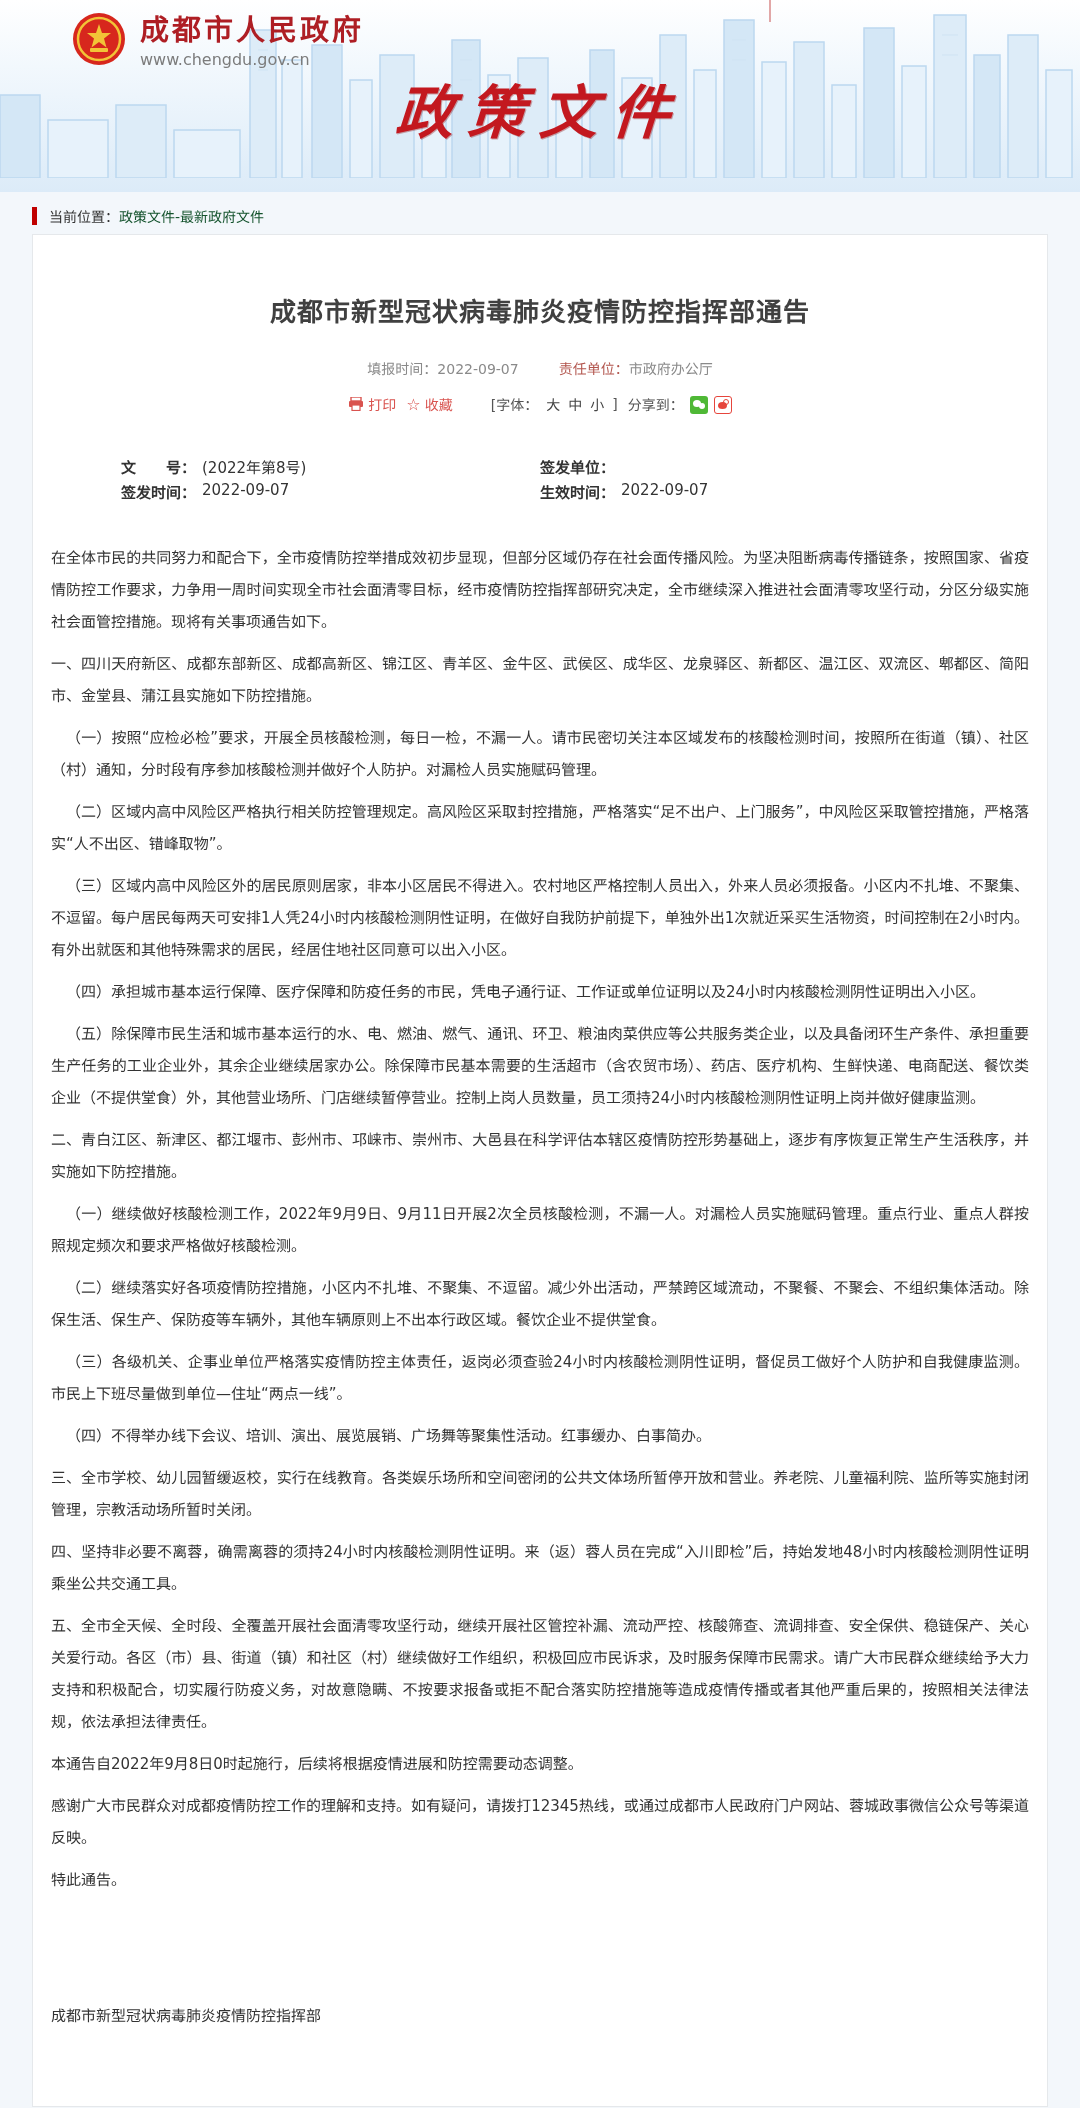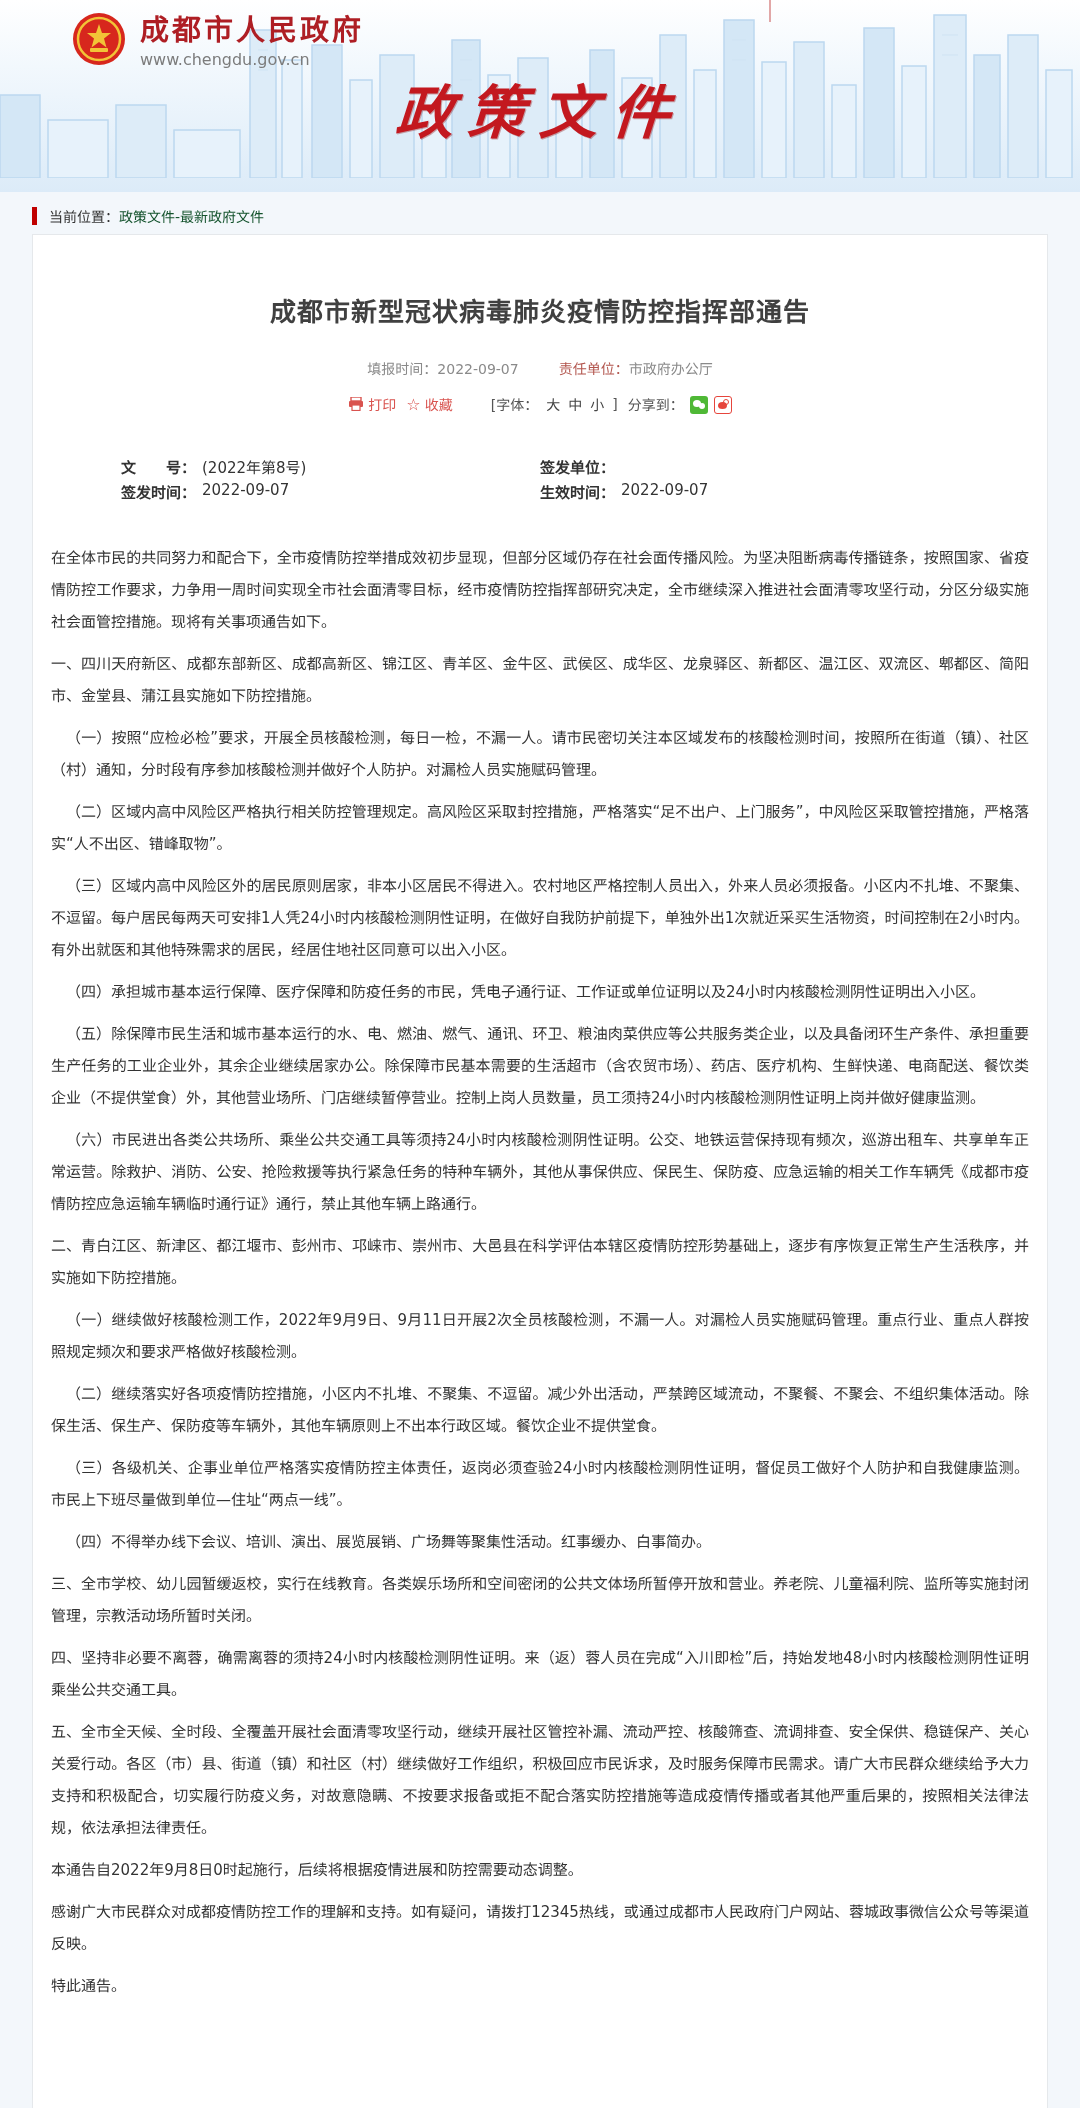--- a/index.html
+++ b/index.html
@@ -233,21 +233,20 @@
       <p class="indent">（一）按照“应检必检”要求，开展全员核酸检测，每日一检，不漏一人。请市民密切关注本区域发布的核酸检测时间，按照所在街道（镇）、社区（村）通知，分时段有序参加核酸检测并做好个人防护。对漏检人员实施赋码管理。</p>
 
       <p class="indent">（二）区域内高中风险区严格执行相关防控管理规定。高风险区采取封控措施，严格落实“足不出户、上门服务”，中风险区采取管控措施，严格落实“人不出区、错峰取物”。</p>
 
       <p class="indent">（三）区域内高中风险区外的居民原则居家，非本小区居民不得进入。农村地区严格控制人员出入，外来人员必须报备。小区内不扎堆、不聚集、不逗留。每户居民每两天可安排1人凭24小时内核酸检测阴性证明，在做好自我防护前提下，单独外出1次就近采买生活物资，时间控制在2小时内。有外出就医和其他特殊需求的居民，经居住地社区同意可以出入小区。</p>
 
       <p class="indent">（四）承担城市基本运行保障、医疗保障和防疫任务的市民，凭电子通行证、工作证或单位证明以及24小时内核酸检测阴性证明出入小区。</p>
 
       <p class="indent">（五）除保障市民生活和城市基本运行的水、电、燃油、燃气、通讯、环卫、粮油肉菜供应等公共服务类企业，以及具备闭环生产条件、承担重要生产任务的工业企业外，其余企业继续居家办公。除保障市民基本需要的生活超市（含农贸市场）、药店、医疗机构、生鲜快递、电商配送、餐饮类企业（不提供堂食）外，其他营业场所、门店继续暂停营业。控制上岗人员数量，员工须持24小时内核酸检测阴性证明上岗并做好健康监测。</p>
 
-      <p class="indent">（六）市民进出各类公共场所、乘坐公共交通工具等须持24小时内核酸检测阴性证明。公交、地铁运营保持现有频次，巡游出租车、共享单车正常运营。除救护、消防、公安、抢险救援等执行紧急任务的特种车辆外，其他从事保供应、保民生、保防疫、应急运输的相关工作车辆凭《成都市疫情防控应急运输车辆临时通行证》通行，禁止其他车辆上路通行。</p>
 
       <p>二、青白江区、新津区、都江堰市、彭州市、邛崃市、崇州市、大邑县在科学评估本辖区疫情防控形势基础上，逐步有序恢复正常生产生活秩序，并实施如下防控措施。</p>
 
       <p class="indent">（一）继续做好核酸检测工作，2022年9月9日、9月11日开展2次全员核酸检测，不漏一人。对漏检人员实施赋码管理。重点行业、重点人群按照规定频次和要求严格做好核酸检测。</p>
 
       <p class="indent">（二）继续落实好各项疫情防控措施，小区内不扎堆、不聚集、不逗留。减少外出活动，严禁跨区域流动，不聚餐、不聚会、不组织集体活动。除保生活、保生产、保防疫等车辆外，其他车辆原则上不出本行政区域。餐饮企业不提供堂食。</p>
 
       <p class="indent">（三）各级机关、企事业单位严格落实疫情防控主体责任，返岗必须查验24小时内核酸检测阴性证明，督促员工做好个人防护和自我健康监测。市民上下班尽量做到单位—住址“两点一线”。</p>
 
       <p class="indent">（四）不得举办线下会议、培训、演出、展览展销、广场舞等聚集性活动。红事缓办、白事简办。</p>

